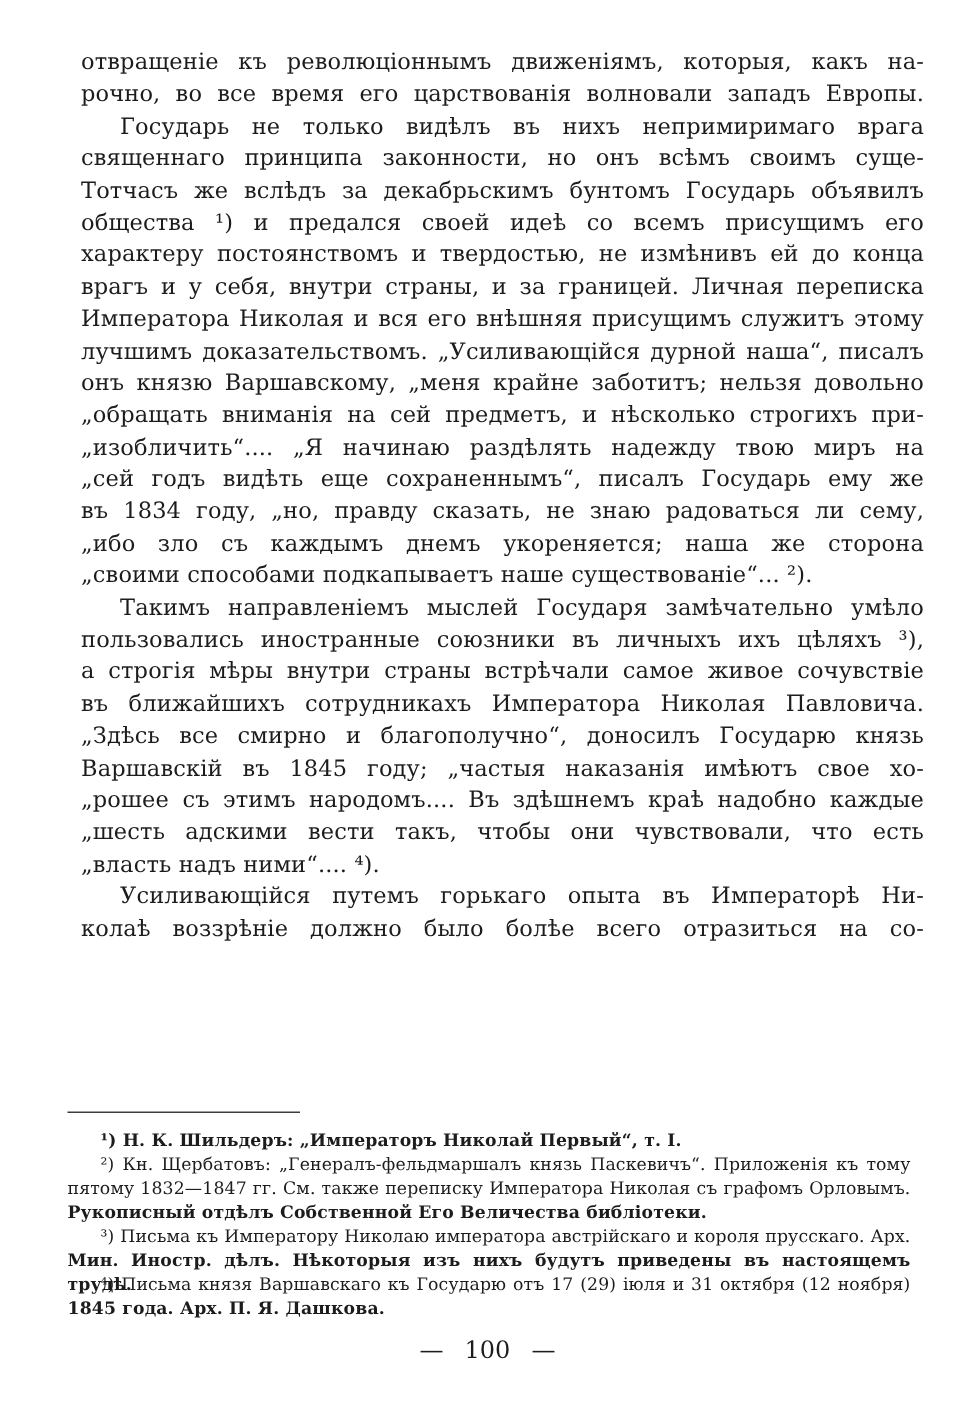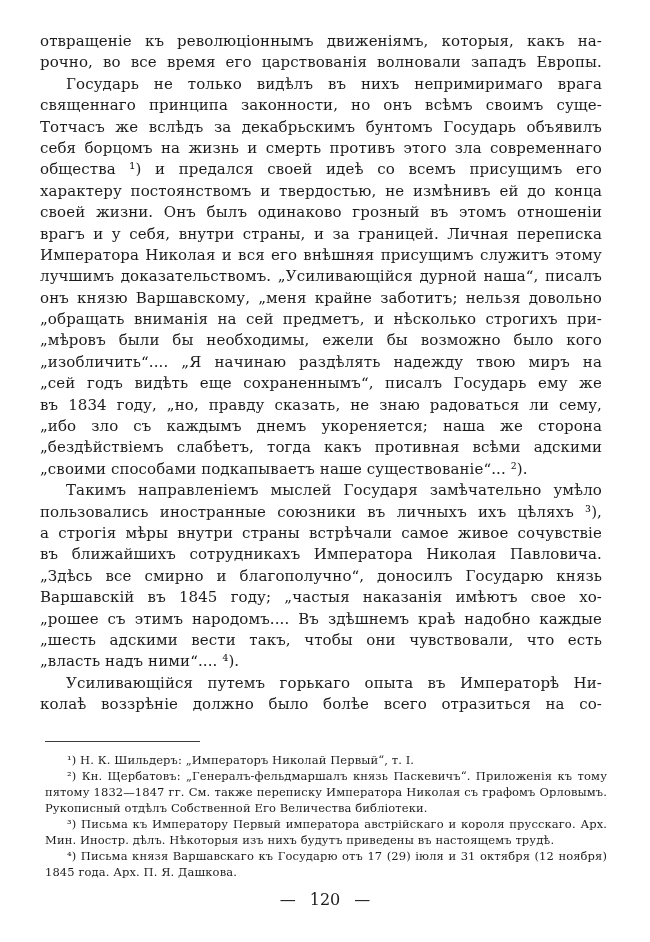--- a/index.html
+++ b/index.html
@@ -8,21 +8,21 @@
     width: 650px;
     height: 942px;
     margin: 0 auto;
     background: var(--paper, #ffffff);
     color: var(--ink, #1c1c1c);
     font-family: "DejaVu Serif", "Liberation Serif", serif;
     overflow: hidden;
   }
   .body-text {
     position: absolute;
-    left: 40px;
+    left: 54px;
     top: 31px;
     width: 562px;
   }
   .body-line {
     font-size: 15px;
     line-height: 21.4px;
     height: 21.4px;
     white-space: normal;
     text-align: justify;
     text-align-last: justify;
@@ -45,21 +45,21 @@
     width: 562px;
   }
   .footnote-line {
     font-size: 11.5px;
     line-height: 16px;
     height: 16px;
     text-align: justify;
     text-align-last: justify;
     letter-spacing: 0.1px;
   }
-  .footnote-line.last { text-align-last: left; }
+  .footnote-line.last { text-align-last: left; font-weight: bold; }
   .footnote-line.indent { text-indent: 22px; }
   .page-footer {
     position: absolute;
     left: 0;
     top: 890px;
     width: 100%;
     display: flex;
     justify-content: center;
     align-items: center;
     gap: 14px;
@@ -71,35 +71,31 @@
 <body>
 
 <div class="page">
 
   <section class="body-text">
       <div class="body-line">отвращеніе къ революціоннымъ движеніямъ, которыя, какъ на-</div>
       <div class="body-line">рочно, во все время его царствованія волновали западъ Европы.</div>
       <div class="body-line indent">Государь не только видѣлъ въ нихъ непримиримаго врага</div>
       <div class="body-line">священнаго принципа законности, но онъ всѣмъ своимъ суще-</div>
       <div class="body-line">Тотчасъ же вслѣдъ за декабрьскимъ бунтомъ Государь объявилъ</div>
-      <div class="body-line">себя борцомъ на жизнь и смерть противъ этого зла современнаго</div>
       <div class="body-line">общества ¹) и предался своей идеѣ со всемъ присущимъ его</div>
       <div class="body-line">характеру постоянствомъ и твердостью, не измѣнивъ ей до конца</div>
-      <div class="body-line">своей жизни. Онъ былъ одинаково грозный въ этомъ отношеніи</div>
       <div class="body-line">врагъ и у себя, внутри страны, и за границей. Личная переписка</div>
       <div class="body-line">Императора Николая и вся его внѣшняя присущимъ служитъ этому</div>
       <div class="body-line">лучшимъ доказательствомъ. „Усиливающійся дурной наша“, писалъ</div>
       <div class="body-line">онъ князю Варшавскому, „меня крайне заботитъ; нельзя довольно</div>
       <div class="body-line">„обращать вниманія на сей предметъ, и нѣсколько строгихъ при-</div>
-      <div class="body-line">„мѣровъ были бы необходимы, ежели бы возможно было кого</div>
       <div class="body-line">„изобличить“.... „Я начинаю раздѣлять надежду твою миръ на</div>
       <div class="body-line">„сей годъ видѣть еще сохраненнымъ“, писалъ Государь ему же</div>
       <div class="body-line">въ 1834 году, „но, правду сказать, не знаю радоваться ли сему,</div>
       <div class="body-line">„ибо зло съ каждымъ днемъ укореняется; наша же сторона</div>
-      <div class="body-line">„бездѣйствіемъ слабѣетъ, тогда какъ противная всѣми адскими</div>
       <div class="body-line last">„своими способами подкапываетъ наше существованіе“... ²).</div>
       <div class="body-line indent">Такимъ направленіемъ мыслей Государя замѣчательно умѣло</div>
       <div class="body-line">пользовались иностранные союзники въ личныхъ ихъ цѣляхъ ³),</div>
       <div class="body-line">а строгія мѣры внутри страны встрѣчали самое живое сочувствіе</div>
       <div class="body-line">въ ближайшихъ сотрудникахъ Императора Николая Павловича.</div>
       <div class="body-line">„Здѣсь все смирно и благополучно“, доносилъ Государю князь</div>
       <div class="body-line">Варшавскій въ 1845 году; „частыя наказанія имѣютъ свое хо-</div>
       <div class="body-line">„рошее съ этимъ народомъ.... Въ здѣшнемъ краѣ надобно каждые</div>
       <div class="body-line">„шесть адскими вести такъ, чтобы они чувствовали, что есть</div>
       <div class="body-line last">„власть надъ ними“.... ⁴).</div>
@@ -107,25 +103,25 @@
       <div class="body-line">колаѣ воззрѣніе должно было болѣе всего отразиться на со-</div>
     </section>
 
   <div class="footnote-sep"></div>
 
   <section class="footnotes">
       <div class="footnote-line indent last">¹) Н. К. Шильдеръ: „Императоръ Николай Первый“, т. I.</div>
       <div class="footnote-line indent">²) Кн. Щербатовъ: „Генералъ-фельдмаршалъ князь Паскевичъ“. Приложенія къ тому</div>
       <div class="footnote-line">пятому 1832—1847 гг. См. также переписку Императора Николая съ графомъ Орловымъ.</div>
       <div class="footnote-line last">Рукописный отдѣлъ Собственной Его Величества библіотеки.</div>
-      <div class="footnote-line indent">³) Письма къ Императору Первый императора австрійскаго и короля прусскаго. Арх.</div>
+      <div class="footnote-line indent">³) Письма къ Императору Николаю императора австрійскаго и короля прусскаго. Арх.</div>
       <div class="footnote-line last">Мин. Иностр. дѣлъ. Нѣкоторыя изъ нихъ будутъ приведены въ настоящемъ трудѣ.</div>
       <div class="footnote-line indent">⁴) Письма князя Варшавскаго къ Государю отъ 17 (29) іюля и 31 октября (12 ноября)</div>
       <div class="footnote-line last">1845 года. Арх. П. Я. Дашкова.</div>
     </section>
 
   <footer class="page-footer">
     <span>—</span>
-    <span>120</span>
+    <span>100</span>
     <span>—</span>
   </footer>
 
 </div>
 
 </body></html>

